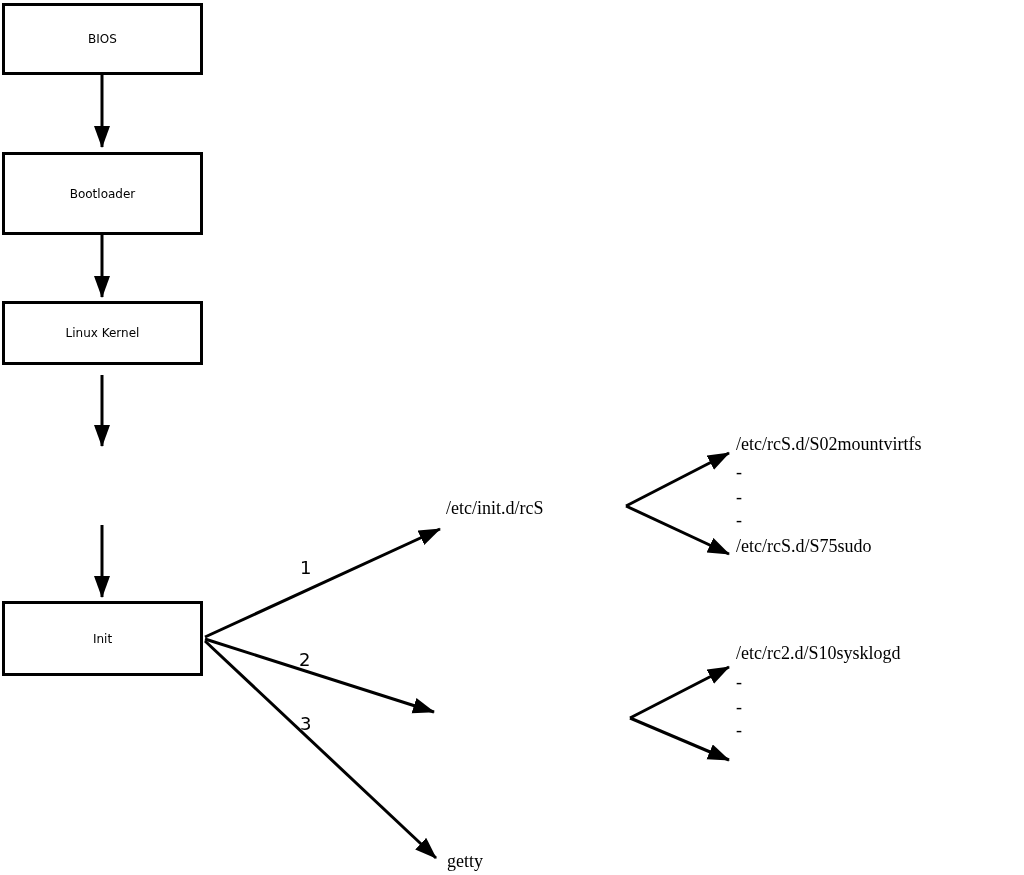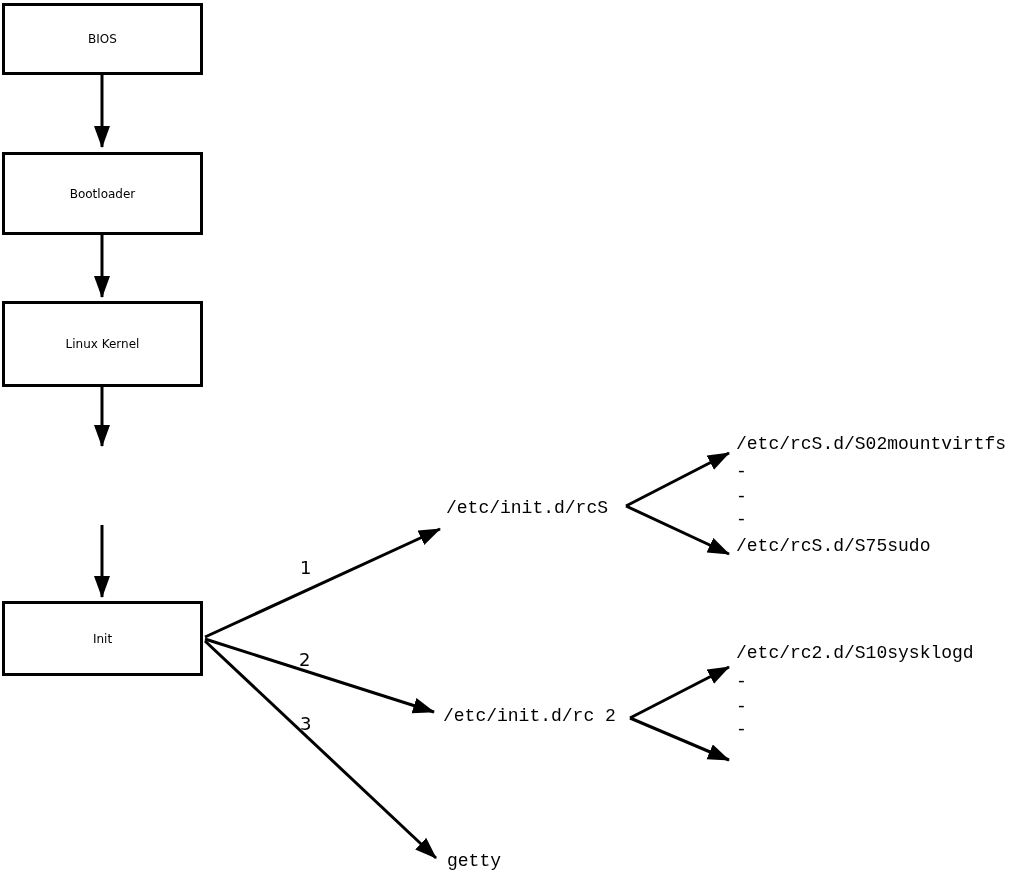--- a/index.html
+++ b/index.html
@@ -34,21 +34,21 @@
   }
   .sans-label {
     position: absolute;
     font-size: 18px;
     line-height: 22px;
     height: 22px;
     white-space: pre;
   }
   .mono-label {
     position: absolute;
-    font-family: Liberation Mono, monospace;
+    font-family: Liberation Serif, serif;
     font-size: 18px;
     line-height: 22px;
     height: 22px;
     white-space: pre;
   }
 </style>
 </head>
 <body>
 
 <div id="canvas">
@@ -72,33 +72,32 @@
     <line x1="630" y1="718" x2="729" y2="760" marker-end="url(#arrhead)"></line>
   </svg>
 
 
   <div class="box" style="top:3px;   height:72px;">
     <span>BIOS</span>
   </div>
   <div class="box" style="top:152px; height:83px;">
     <span>Bootloader</span>
   </div>
-  <div class="box" style="top:301px; height:86px;">
+  <div class="box" style="top:301px; height:64px;">
     <span>Linux Kernel</span>
   </div>
   <div class="box" style="top:601px; height:75px;">
     <span>Init</span>
   </div>
 
   <div class="sans-label" style="left:300px; top:557px;">1</div>
   <div class="sans-label" style="left:299px; top:649px;">2</div>
   <div class="sans-label" style="left:300px; top:713px;">3</div>
 
   <div class="mono-label" style="left:446px; top:497px;">/etc/init.d/rcS</div>
-  <div class="mono-label" style="left:443px; top:705px;">/etc/init.d/rc 2</div>
   <div class="mono-label" style="left:447px; top:850px;">getty</div>
 
   <div class="mono-label" style="left:736px; top:433px;">/etc/rcS.d/S02mountvirtfs</div>
   <div class="mono-label" style="left:736px; top:461px;">-</div>
   <div class="mono-label" style="left:736px; top:486px;">-</div>
   <div class="mono-label" style="left:736px; top:509px;">-</div>
   <div class="mono-label" style="left:736px; top:535px;">/etc/rcS.d/S75sudo</div>
 
   <div class="mono-label" style="left:736px; top:642px;">/etc/rc2.d/S10sysklogd</div>
   <div class="mono-label" style="left:736px; top:671px;">-</div>

